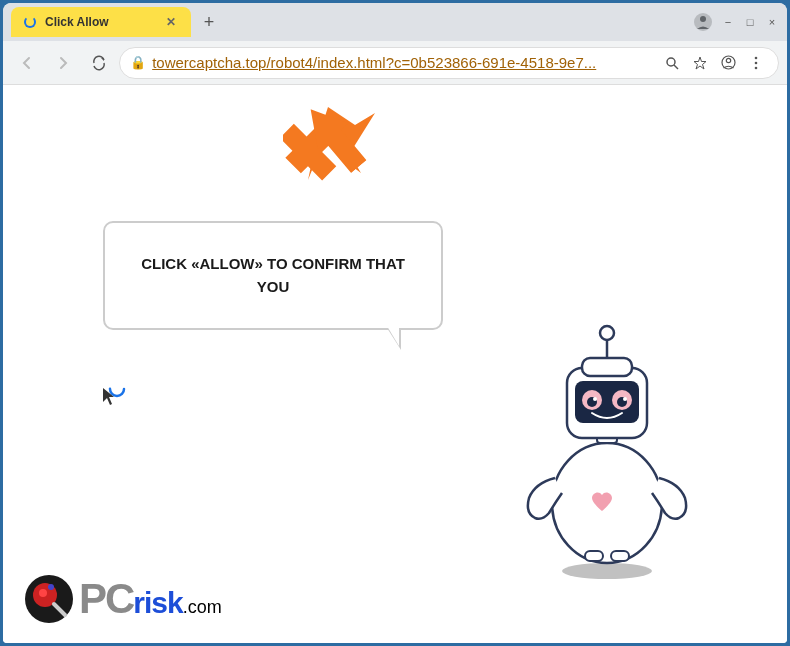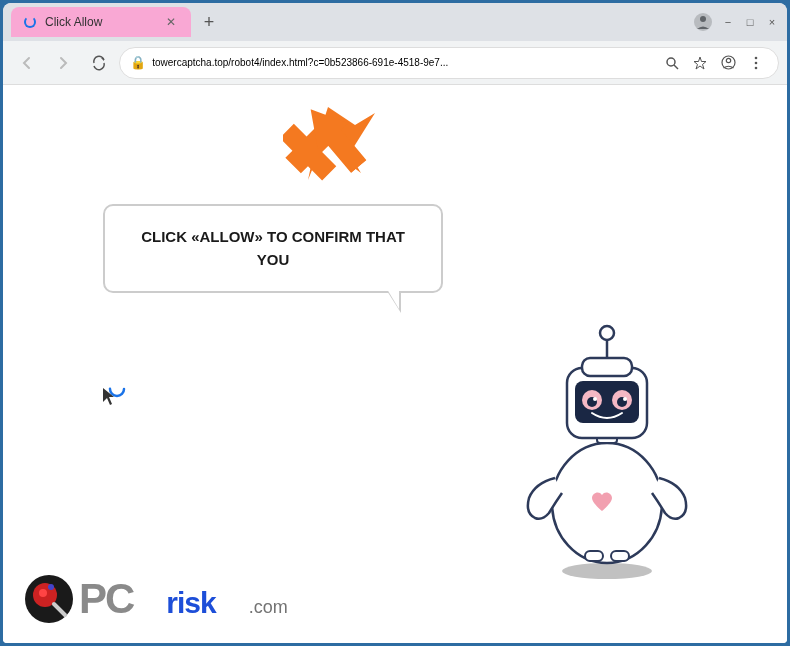--- a/index.html
+++ b/index.html
@@ -34,30 +34,31 @@
     }
 
     .tab-strip {
       display: flex;
       align-items: center;
       flex: 1;
       height: 100%;
     }
 
     .tab {
-      background: #f9a8d4;
+      background: #fde047;
       height: 30px;
       border-radius: 8px 8px 0 0;
       display: flex;
       align-items: center;
       padding: 0 12px;
       gap: 8px;
       min-width: 180px;
       max-width: 220px;
       position: relative;
+      font-weight: bold;
     }
 
     .tab-favicon {
       width: 14px;
       height: 14px;
       display: flex;
       align-items: center;
       justify-content: center;
     }
 
@@ -155,25 +156,26 @@
       gap: 6px;
     }
 
     .lock-icon {
       color: #555;
       font-size: 13px;
     }
 
     .address-text {
       flex: 1;
-      font-size: 10px;
-      color: #000000;
+      font-size: 15px;
+      color: #a16207;
       overflow: hidden;
       text-overflow: ellipsis;
       white-space: nowrap;
+      text-decoration: underline;
     }
 
     .address-icons {
       display: flex;
       gap: 4px;
       align-items: center;
     }
 
     .addr-icon {
       width: 24px;
@@ -203,26 +205,26 @@
     }
 
     .arrow-svg {
       width: 80px;
       height: 80px;
     }
 
     
     .speech-bubble {
       position: absolute;
-      top: 119px;
+      top: 136px;
       left: 100px;
       background: #fff;
       border: 2px solid #ccc;
       border-radius: 10px;
-      padding: 20px 24px;
+      padding: 30px 24px;
       width: 340px;
       text-align: center;
     }
 
     .speech-bubble::after {
       content: '';
       position: absolute;
       bottom: -22px;
       right: 40px;
       width: 0;
@@ -308,21 +310,21 @@
     .risk-text {
       font-size: 30px;
       font-weight: 700;
       color: #1d4ed8;
       letter-spacing: -1px;
     }
 
     .com-text {
       font-size: 18px;
       font-weight: 400;
-      color: #737373;
+      color: #000000;
     }
 
     
     .tab-loading-icon {
       width: 12px;
       height: 12px;
       border: 2px solid #1a73e8;
       border-top-color: transparent;
       border-radius: 50%;
       animation: spin 0.8s linear infinite;
@@ -501,21 +503,21 @@
     <div class="pcrisk-logo">
 
       <svg class="pc-icon" viewBox="0 0 52 52">
         <circle cx="26" cy="26" r="24" fill="#1a1a1a"></circle>
         <circle cx="22" cy="22" r="12" fill="#cc2222"></circle>
         <circle cx="20" cy="20" r="4" fill="#ff4444"></circle>
         <circle cx="28" cy="14" r="3" fill="#4444cc"></circle>
         <line x1="31" y1="31" x2="42" y2="42" stroke="#ccc" stroke-width="4" stroke-linecap="round"></line>
       </svg>
       <div style="display:flex; flex-direction:column; line-height:1;">
-        <div style="display:flex; align-items:baseline;gap:33px;">
+        <div style="display:flex; align-items:baseline;">
           <span class="pc-text">PC</span>
           <span class="risk-text">risk</span>
           <span class="com-text">.com</span>
         </div>
       </div>
     </div>
 
   </div>
 </div>
 

